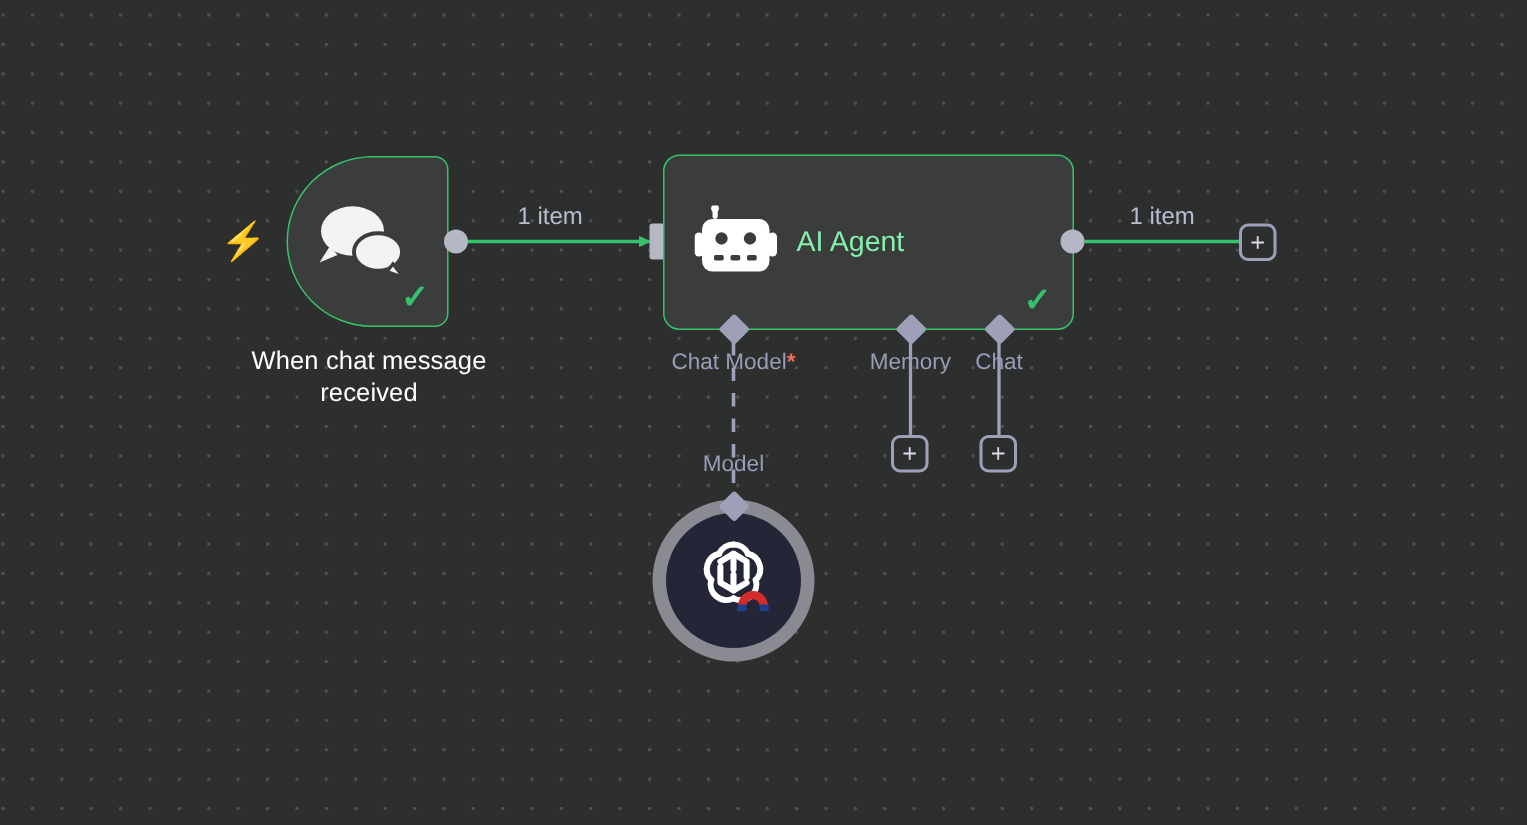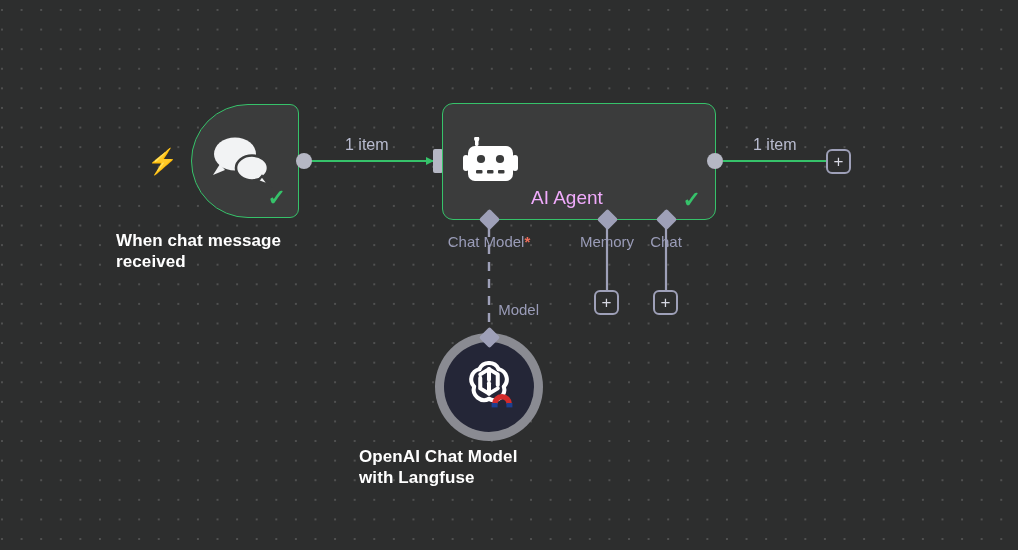--- a/index.html
+++ b/index.html
@@ -22,22 +22,22 @@
       radial-gradient(circle at 1px 1px, rgba(160,160,160,0.30) 1px, transparent 1.4px);
     background-size: 19.6px 19.6px;
     background-position: 1px 9px;
     overflow: hidden;
   }
 
   
   .node-caption {
     position: absolute;
     color: #ffffff;
-    font-weight: bold;
-    text-align: left;
+    font-weight: normal;
+    text-align: center;
     line-height: 1.22;
     letter-spacing: .1px;
     white-space: pre-line;
     pointer-events: none;
   }
 
   .port-label {
     position: absolute;
     color: #9a9cb8;
     font-size: 15px;
@@ -108,23 +108,22 @@
     position: absolute;
     left: 442px; top: 103px;
     width: 274px; height: 117px;
     background: #3b3c3c;
     border: 1.5px solid #36c26a;
     border-radius: 11px;
   }
   #agent-title {
     position: absolute;
     left: 88px; top: 47px;
-    color: #f0abfc;
+    color: #86efac;
     font-size: 19px;
-    margin-top: 36px;
   }
 
   
   #openai-node {
     position: absolute;
     left: 435px; top: 333px;
     width: 108px; height: 108px;
     border-radius: 50%;
     background: #8a8b92;
     display: flex; align-items: center; justify-content: center;
@@ -240,21 +239,21 @@
   </div>
 
   <div class="port-label" style="left:557px; top:233px; width:100px;">Memory</div>
 
   <div class="port-label" style="left:626px; top:233px; width:80px;">Chat</div>
 
   <div class="plus-btn" style="left:594px; top:290px;">+</div>
 
   <div class="plus-btn" style="left:653px; top:290px;">+</div>
 
-  <div class="port-label" style="left:439px; top:301px; width:100px;text-align:right;">Model</div>
+  <div class="port-label" style="left:439px; top:301px; width:100px;">Model</div>
 
   <div class="diamond" style="left:482px; top:330px; z-index:3;"></div>
 
   <div id="openai-node">
     <div id="openai-inner">
       <span>
         <svg width="56" height="56" viewBox="0 0 64 64" style="position:absolute;left:17px;top:14px;">
           <g fill="none" stroke="#ffffff" stroke-width="4.6" stroke-linecap="round" stroke-linejoin="round">
             <path d="M32 8 a12 12 0 0 1 11 7"></path>
             <path d="M43 15 a12 12 0 0 1 6 20"></path>
@@ -272,16 +271,14 @@
       <span>
         <svg width="26" height="22" viewBox="0 0 26 22" style="position:absolute;left:45px;top:44px;">
           <path d="M3 18 A10 10 0 0 1 23 18 L17.5 18 A4.5 4.5 0 0 0 8.5 18 Z" fill="#d42b2b"></path>
           <rect x="2.6" y="17" width="6" height="4.4" fill="#1d3f8f"></rect>
           <rect x="17.4" y="17" width="6" height="4.4" fill="#1d3f8f"></rect>
         </svg>
       </span>
     </div>
   </div>
 
-  <div class="node-caption" style="left:359px; top:447px; width:260px; font-size:17px;">OpenAI Chat Model
-with Langfuse</div>
 
 </div>
 
 </body></html>

